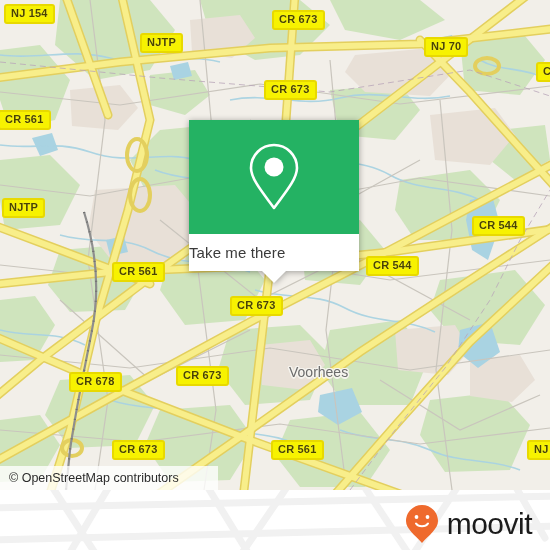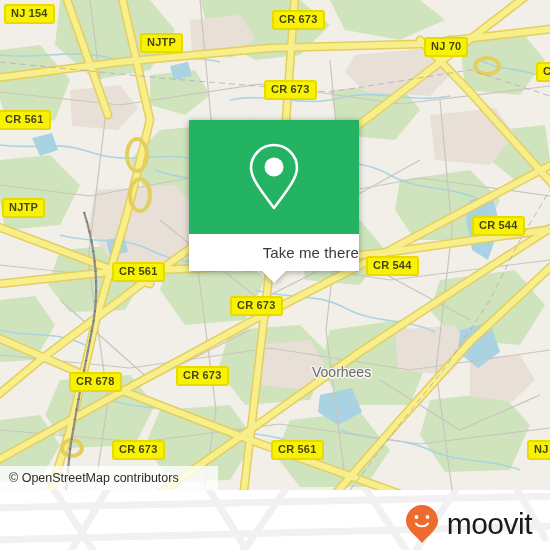--- a/index.html
+++ b/index.html
@@ -36,41 +36,40 @@
     text-shadow:0 0 1px rgba(255,255,255,.4);
   }
   .place-label{
     position:absolute;
     color:#6b6b6b;
     font-size:14px;
     white-space:nowrap;
     text-shadow:
       -1.5px 0 #f6f4ef, 1.5px 0 #f6f4ef, 0 -1.5px #f6f4ef, 0 1.5px #f6f4ef,
       -1px -1px #f6f4ef, 1px -1px #f6f4ef, -1px 1px #f6f4ef, 1px 1px #f6f4ef;
-    margin-left: 23px;
   }
 
   
   .popup{
     position:absolute;
     left:189px;top:120px;
     width:170px;
     filter:drop-shadow(0 1px 3px rgba(0,0,0,.35));
   }
   .popup-head{
     height:114px;
     background:#24b263;
     display:flex;align-items:center;justify-content:center;
   }
   .pin-icon{display:block;}
   .popup-foot{
     position:relative;
     background:#ffffff;
     height:37px;
-    display:flex;align-items:center;justify-content:flex-end;
+    display:flex;align-items:center;justify-content:flex-start;
   }
   .popup-foot-label{
     color:#3a3a3a;
     font-size:15px;
     letter-spacing:.1px;
   }
   .popup-tip{
     position:absolute;
     left:50%;bottom:-12px;margin-left:-12px;
     width:0;height:0;

